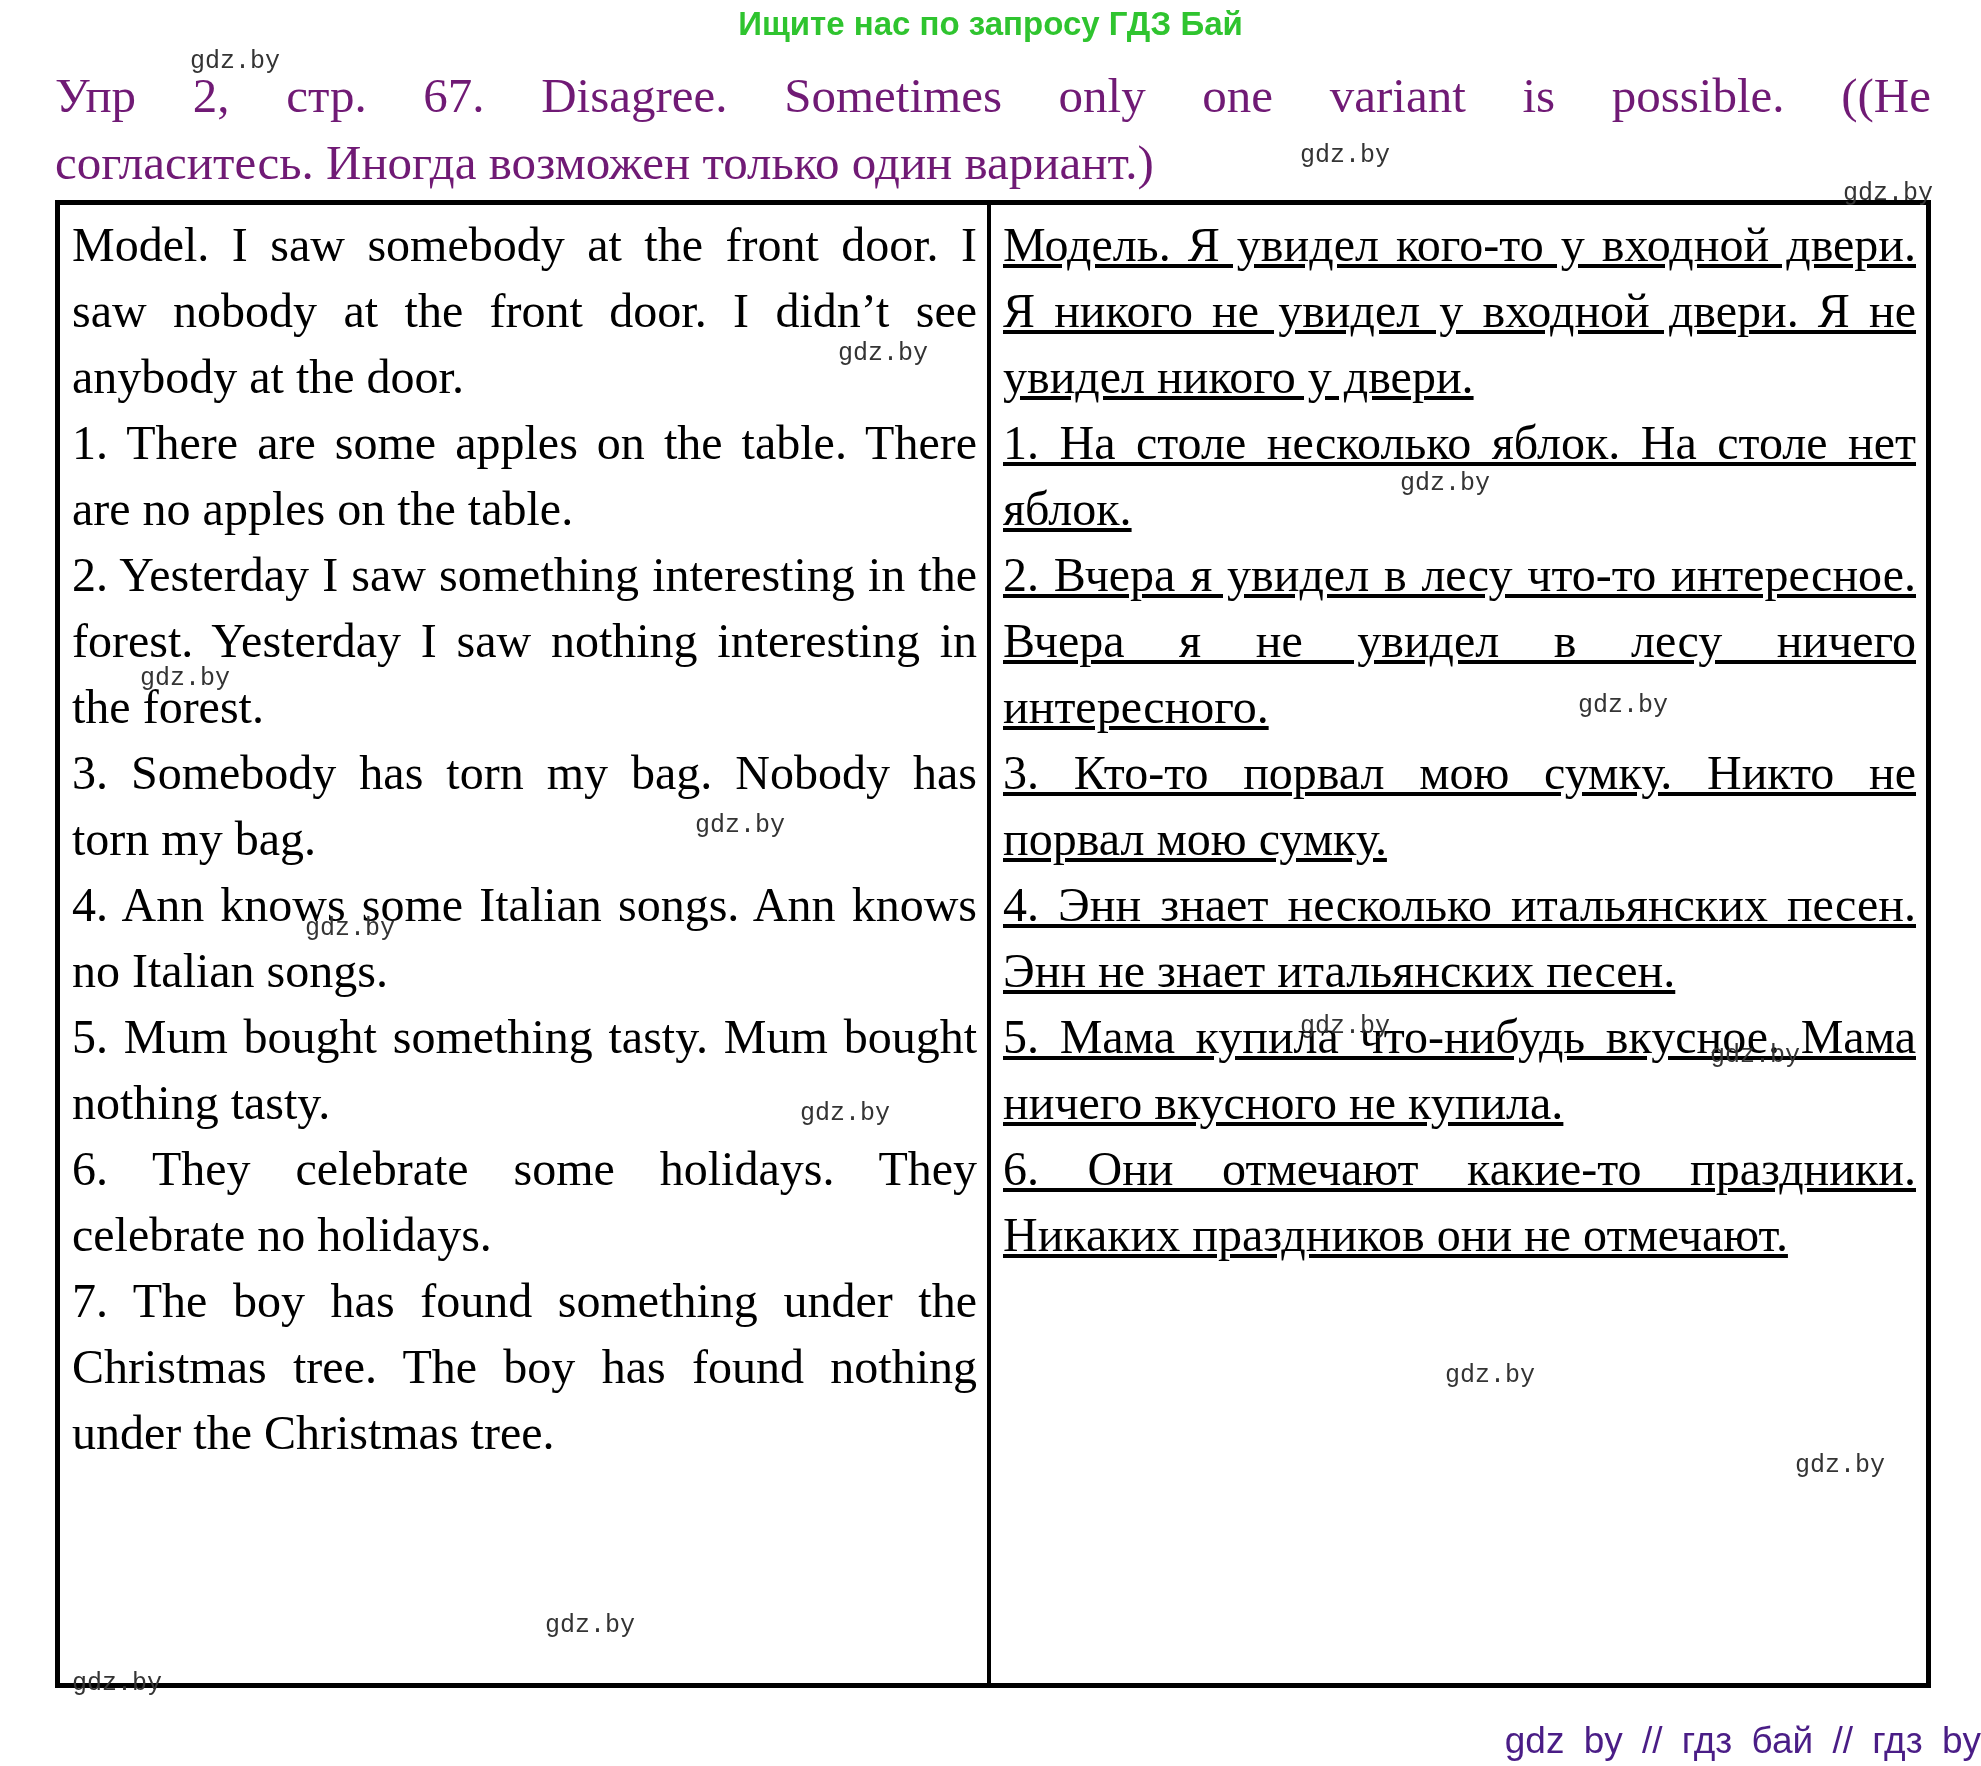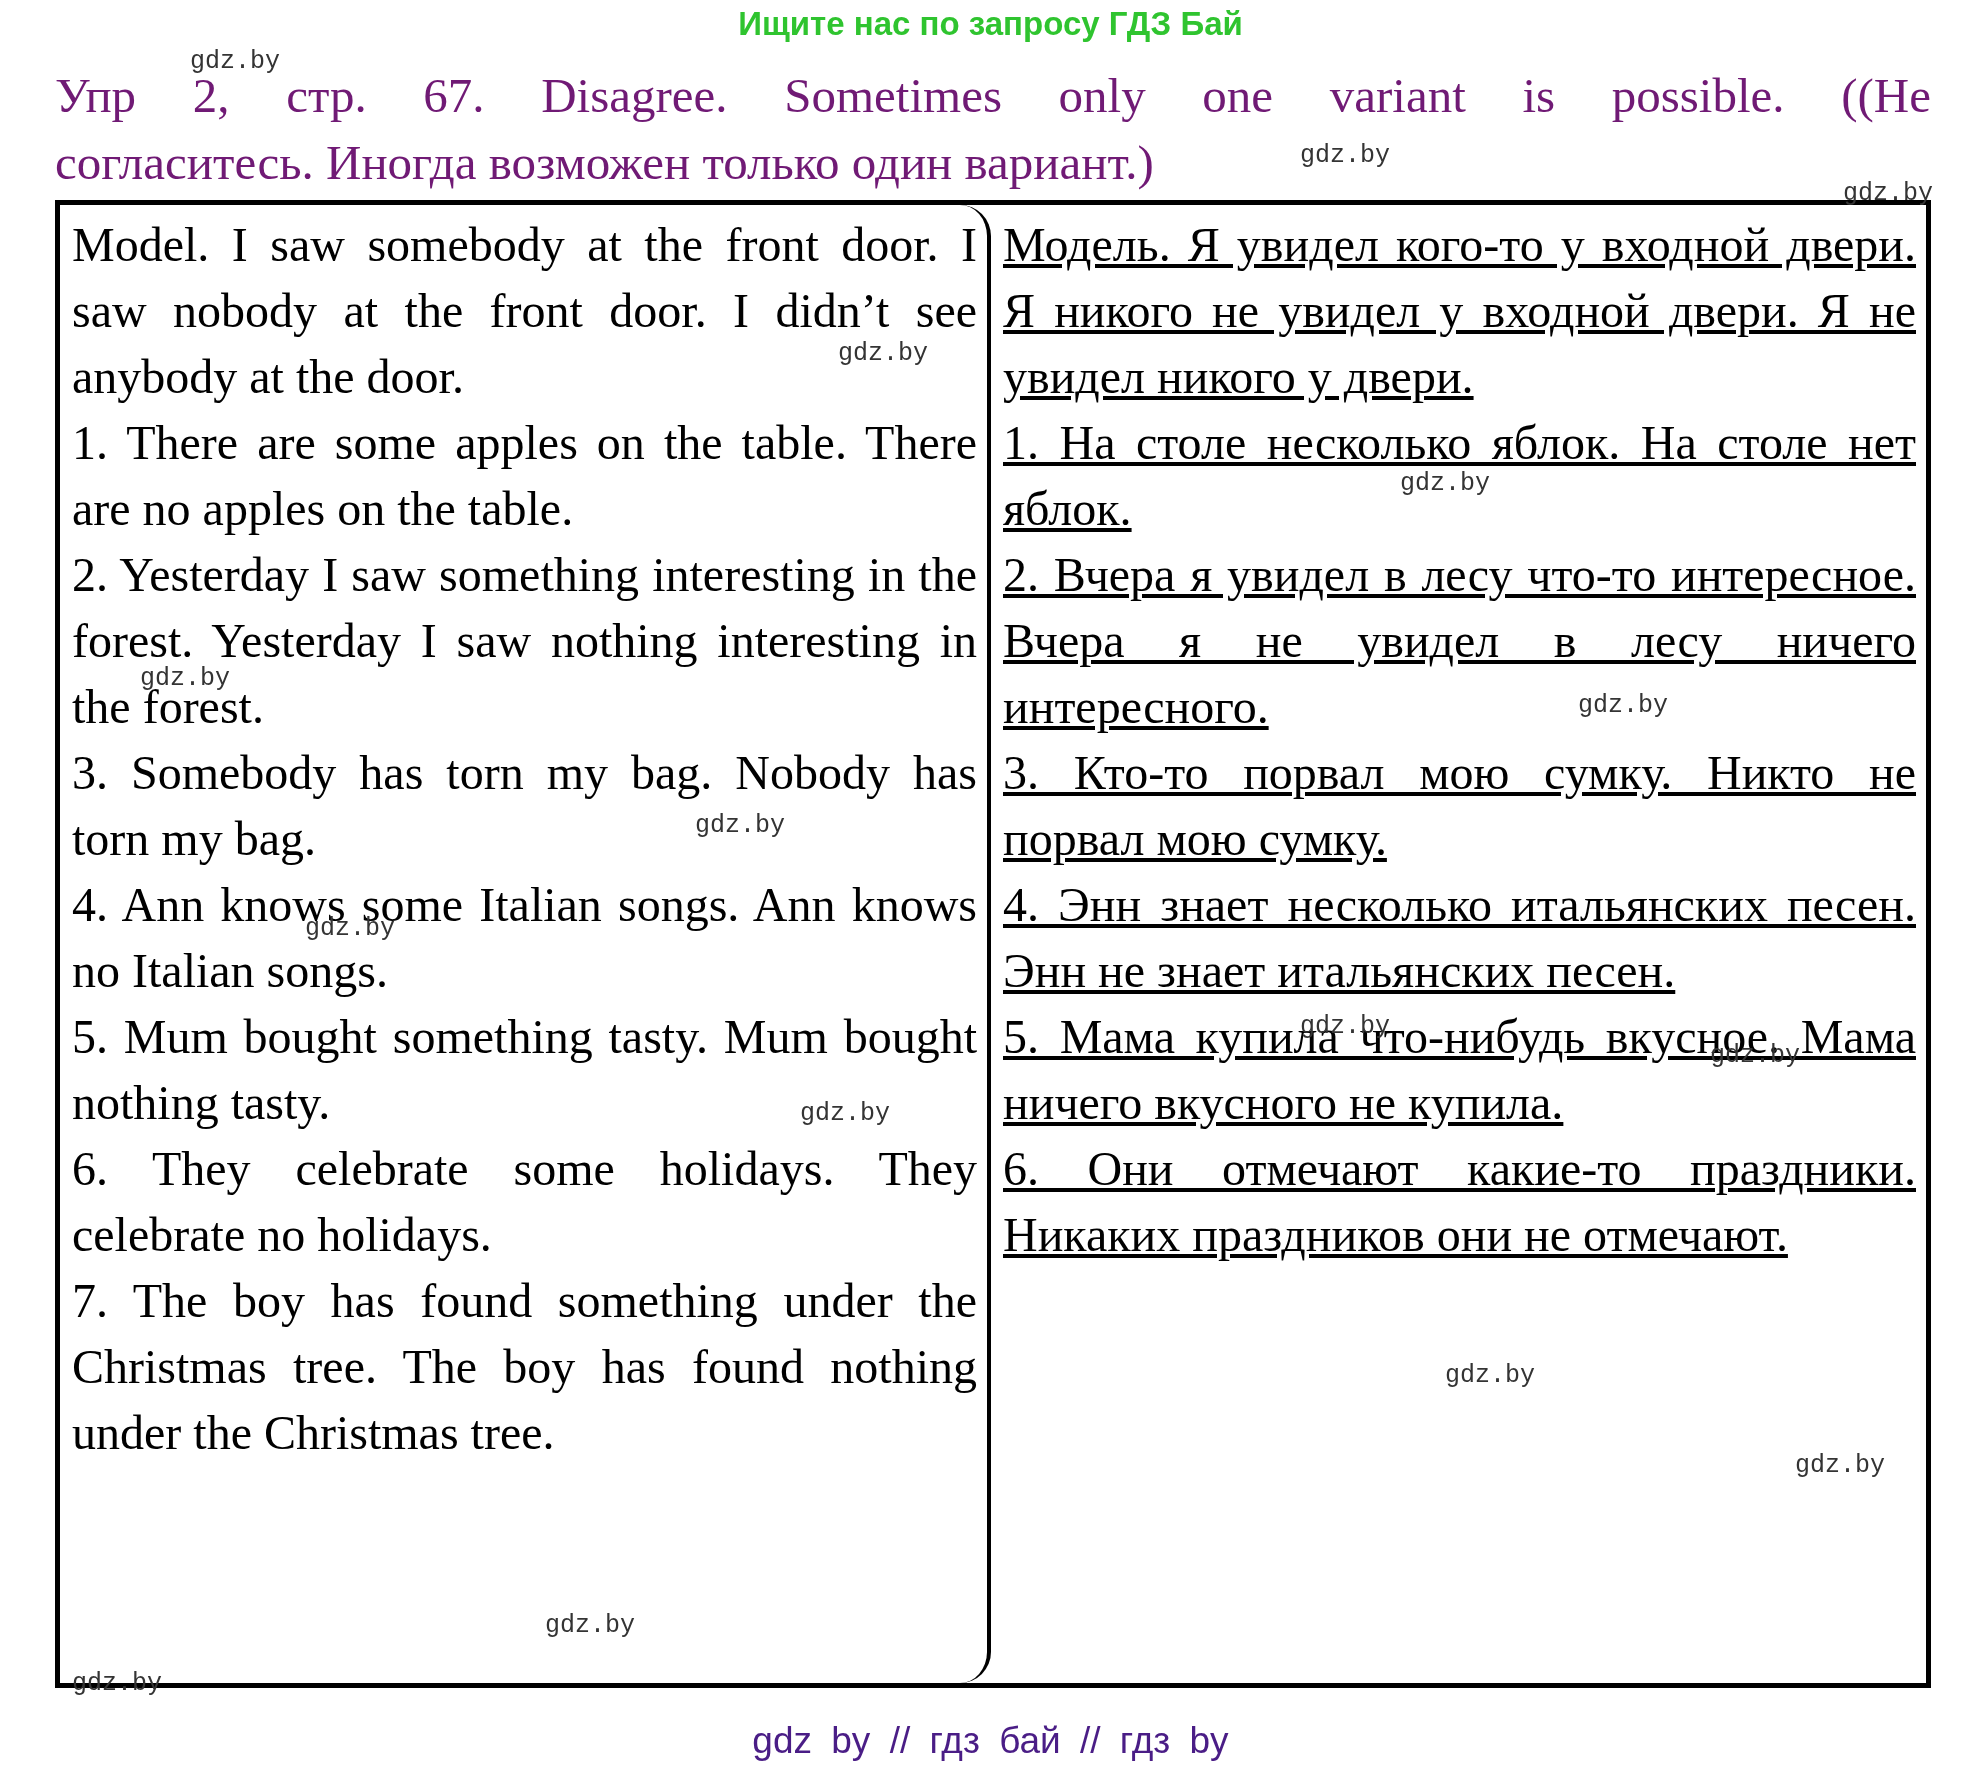--- a/index.html
+++ b/index.html
@@ -41,34 +41,34 @@
     display:flex;
     background:#fff;
   }
   .cell{
     box-sizing:border-box;
     padding:7px 10px 8px 12px;
     font-size:48px;line-height:66px;
     text-align:justify;
     overflow:hidden;
   }
-  .cell-en{width:931px;border-right:4px solid var(--border_black);border-radius:31px;}
+  .cell-en{width:931px;border-right:4px solid var(--border_black);}
   .cell-ru{flex:1;text-decoration:underline;}
   .pair{margin:0;padding:0;}
   .wm{
     position:absolute;
     font-family:Liberation Mono, monospace;
     font-size:25px;line-height:27px;
     color:var(--watermark_gray);
     white-space:nowrap;
     z-index:5;
   }
   .footer{
     position:absolute;left:0;top:1720px;width:100%;
-    text-align:center;
+    text-align:right;
     font-family:"Liberation Sans",sans-serif;
     font-size:37px;line-height:42px;
     color:var(--footer_purple);
     word-spacing:9px;
   }
 </style>
 </head>
 <body>
 
 <div class="page">

